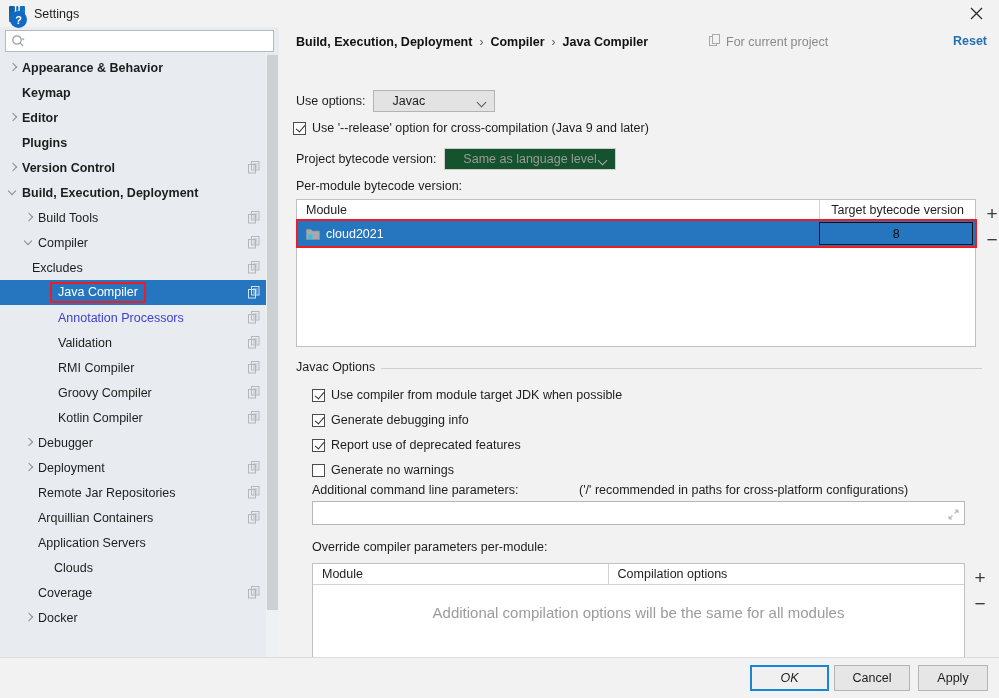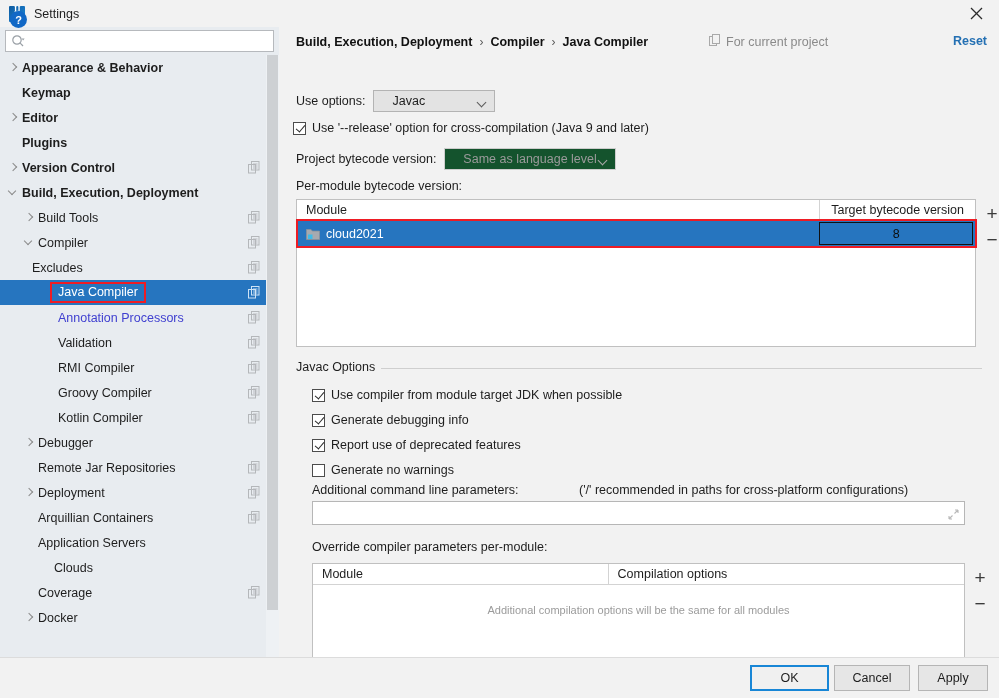--- a/index.html
+++ b/index.html
@@ -205,21 +205,21 @@
   .text-input {
     position: absolute; box-sizing: border-box;
     border: 1px solid #b6b6b6; background: #ffffff; height: 24px;
   }
   .expand-icon { position: absolute; right: 6px; top: 7px; width: 10px; height: 10px; }
 
   .hint { position: absolute; font-size: 12.5px; color: #1d1d1d; }
 
   .table2-empty {
     position: absolute; left: 0; right: 0; top: 40px;
-    text-align: center; font-size: 11px; color: #9b9b9b;
+    text-align: center; font-size: 15px; color: #9b9b9b;
   }
 
   
   .bottom-bar {
     position: absolute; left: 0; top: 657px; width: 999px; height: 41px; background: #f2f2f2;
     border-top: 1px solid #dcdcdc;
   }
   .help-btn {
     position: absolute; left: 10px; top: 11px; width: 17px; height: 17px; border-radius: 50%;
     background: #1168c6; color: #fff; font-size: 11px; font-weight: bold;
@@ -394,33 +394,33 @@
               <line x1="5" y1="3" x2="9.5" y2="3" stroke="#b4b7ba" stroke-width="0.9"></line>
               <line x1="5" y1="5" x2="9.5" y2="5" stroke="#b4b7ba" stroke-width="0.9"></line>
               <line x1="5" y1="7" x2="9.5" y2="7" stroke="#b4b7ba" stroke-width="0.9"></line>
             </svg></span>
         </div>
         <div class="tree-row" style="padding-left: 24px;">
           <span class="arrow right"></span>
           <span class="label">Debugger</span>
         </div>
         <div class="tree-row" style="padding-left: 24px;">
+          <span class="arrow right"></span>
+          <span class="label">Deployment</span>
+          <span class="copy-icon"><svg width="12" height="13" viewBox="0 0 12 13">
+              <rect x="0.5" y="3.5" width="7" height="8.5" fill="none" stroke="#b4b7ba" stroke-width="1"></rect>
+              <rect x="3.5" y="0.5" width="7.5" height="8.5" fill="none" stroke="#b4b7ba" stroke-width="1"></rect>
+              <line x1="5" y1="3" x2="9.5" y2="3" stroke="#b4b7ba" stroke-width="0.9"></line>
+              <line x1="5" y1="5" x2="9.5" y2="5" stroke="#b4b7ba" stroke-width="0.9"></line>
+              <line x1="5" y1="7" x2="9.5" y2="7" stroke="#b4b7ba" stroke-width="0.9"></line>
+            </svg></span>
+        </div>
+        <div class="tree-row" style="padding-left: 24px;">
           <span class="arrow"></span>
           <span class="label">Remote Jar Repositories</span>
-          <span class="copy-icon"><svg width="12" height="13" viewBox="0 0 12 13">
-              <rect x="0.5" y="3.5" width="7" height="8.5" fill="none" stroke="#b4b7ba" stroke-width="1"></rect>
-              <rect x="3.5" y="0.5" width="7.5" height="8.5" fill="none" stroke="#b4b7ba" stroke-width="1"></rect>
-              <line x1="5" y1="3" x2="9.5" y2="3" stroke="#b4b7ba" stroke-width="0.9"></line>
-              <line x1="5" y1="5" x2="9.5" y2="5" stroke="#b4b7ba" stroke-width="0.9"></line>
-              <line x1="5" y1="7" x2="9.5" y2="7" stroke="#b4b7ba" stroke-width="0.9"></line>
-            </svg></span>
-        </div>
-        <div class="tree-row" style="padding-left: 24px;">
-          <span class="arrow right"></span>
-          <span class="label">Deployment</span>
           <span class="copy-icon"><svg width="12" height="13" viewBox="0 0 12 13">
               <rect x="0.5" y="3.5" width="7" height="8.5" fill="none" stroke="#b4b7ba" stroke-width="1"></rect>
               <rect x="3.5" y="0.5" width="7.5" height="8.5" fill="none" stroke="#b4b7ba" stroke-width="1"></rect>
               <line x1="5" y1="3" x2="9.5" y2="3" stroke="#b4b7ba" stroke-width="0.9"></line>
               <line x1="5" y1="5" x2="9.5" y2="5" stroke="#b4b7ba" stroke-width="0.9"></line>
               <line x1="5" y1="7" x2="9.5" y2="7" stroke="#b4b7ba" stroke-width="0.9"></line>
             </svg></span>
         </div>
         <div class="tree-row" style="padding-left: 24px;">
           <span class="arrow"></span>
@@ -580,19 +580,19 @@
 
     <div class="side-btns" style="left:688px; top:537px;">
       <div class="side-btn">+</div>
       <div class="side-btn">−</div>
     </div>
 
   </div>
 
   <div class="bottom-bar"></div>
   <div class="help-btn">?</div>
-  <div class="btn primary" style="left:750px; width:79px;">OK</div>
+  <div class="btn primary" style="left:750px; width:79px;font-style:italic;">OK</div>
   <div class="btn" style="left:834px; width:76px;">Cancel</div>
   <div class="btn" style="left:918px; width:70px;">
     <span>Apply</span>
   </div>
 
 </div>
 
 </body></html>

